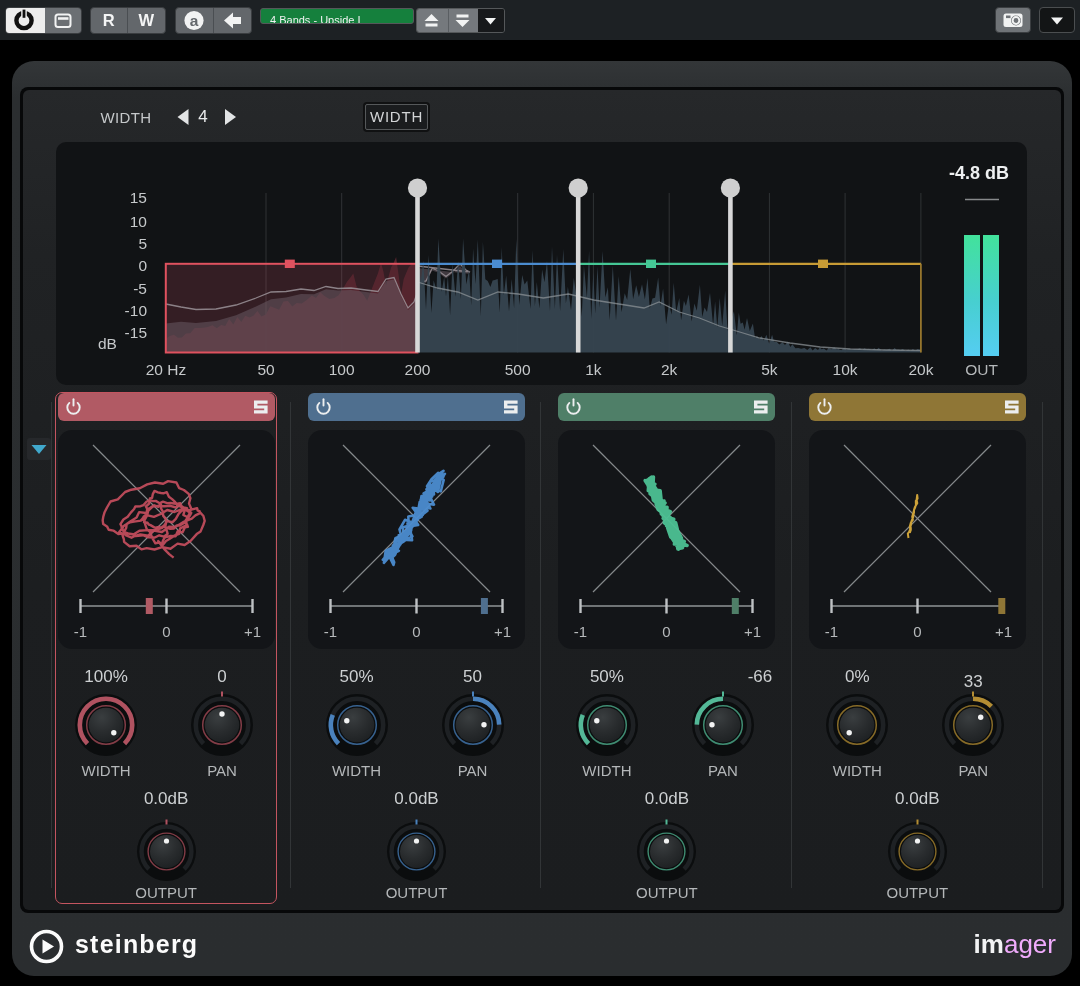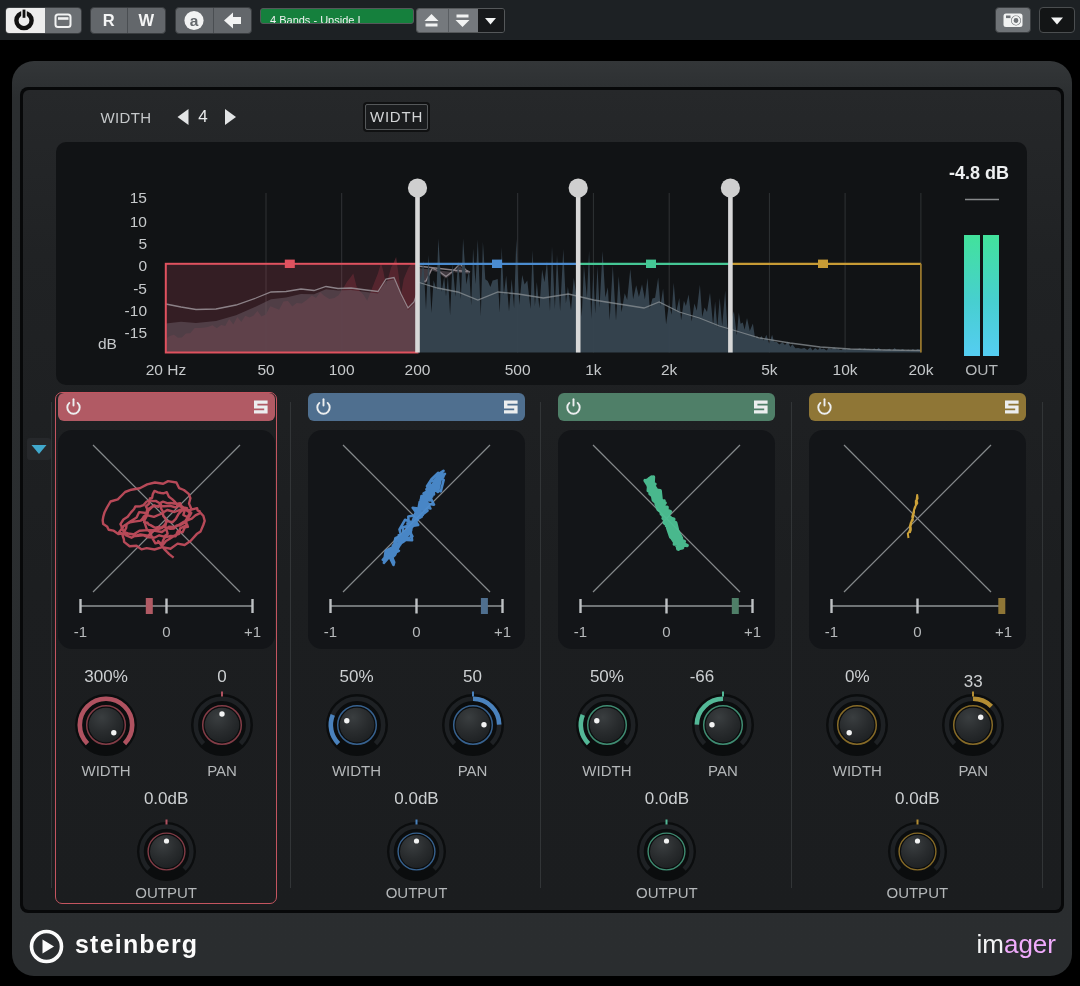--- a/index.html
+++ b/index.html
@@ -190,21 +190,21 @@
           <stop offset="100%" stop-color="#1d2022"></stop>
         </radialGradient>
       </defs>
       <circle cx="33.5" cy="33.5" r="29.5" fill="#0b0d0e"></circle>
       <path d="M15.86,51.14 A24.95238095238095,24.95238095238095 0 1 1 51.14,51.14" stroke="#1e2124" stroke-width="4.4" fill="none"></path>
       <circle cx="33.5" cy="33.5" r="18.4" fill="none" stroke="#8f414c" stroke-width="1.4" opacity="0.9"></circle>
       <circle cx="33.5" cy="33.5" r="16.5" fill="url(#kf166_851)"></circle>
       <circle cx="33.5" cy="23.0" r="2.6" fill="#f2f3f3"></circle>
       <line x1="33.5" y1="1.5" x2="33.5" y2="6.5" stroke="#b05260" stroke-width="2"></line>
     </svg>
-    <div class="val" style="left:106.1px;top:677px">300%</div>
+    <div class="val" style="left:106.1px;top:677px">100%</div>
     <div class="val" style="left:222.1px;top:677px">0</div>
     <div class="lab" style="left:106.1px;top:770px">WIDTH</div>
     <div class="lab" style="left:222.1px;top:770px">PAN</div>
     <div class="val" style="left:166.1px;top:799px">0.0dB</div>
     <div class="lab" style="left:166.1px;top:892px">OUTPUT</div>
     <div style="position:absolute;left:308.0px;top:393px;width:217px;height:28px;background:#4f6f8f;border-radius:6px"></div>
     <svg style="position:absolute;left:308.0px;top:393px" width="217" height="28" viewBox="0 0 217 28">
       <path d="M19.65,9.89 A6.2,6.2 0 1 1 11.35,9.89" stroke="#eceeef" stroke-width="1.9" fill="none" stroke-linecap="round"></path>
       <line x1="15.5" y1="6.2" x2="15.5" y2="12.5" stroke="#eceeef" stroke-width="1.9" stroke-linecap="round"></line>
       <g transform="translate(196,7.5)">
@@ -339,21 +339,21 @@
         </radialGradient>
       </defs>
       <circle cx="33.5" cy="33.5" r="29.5" fill="#0b0d0e"></circle>
       <path d="M15.86,51.14 A24.95238095238095,24.95238095238095 0 1 1 51.14,51.14" stroke="#1e2124" stroke-width="4.4" fill="none"></path>
       <circle cx="33.5" cy="33.5" r="18.4" fill="none" stroke="#45997c" stroke-width="1.4" opacity="0.9"></circle>
       <circle cx="33.5" cy="33.5" r="16.5" fill="url(#kf666_851)"></circle>
       <circle cx="33.5" cy="23.0" r="2.6" fill="#f2f3f3"></circle>
       <line x1="33.5" y1="1.5" x2="33.5" y2="6.5" stroke="#53b897" stroke-width="2"></line>
     </svg>
     <div class="val" style="left:606.9px;top:677px">50%</div>
-    <div class="val" style="left:702px;top:677px">-66</div>
+    <div class="val" style="left:760px;top:677px">-66</div>
     <div class="lab" style="left:606.9px;top:770px">WIDTH</div>
     <div class="lab" style="left:722.9px;top:770px">PAN</div>
     <div class="val" style="left:666.9px;top:799px">0.0dB</div>
     <div class="lab" style="left:666.9px;top:892px">OUTPUT</div>
     <div style="position:absolute;left:808.8px;top:393px;width:217px;height:28px;background:#8f7636;border-radius:6px"></div>
     <svg style="position:absolute;left:808.8px;top:393px" width="217" height="28" viewBox="0 0 217 28">
       <path d="M19.65,9.89 A6.2,6.2 0 1 1 11.35,9.89" stroke="#eceeef" stroke-width="1.9" fill="none" stroke-linecap="round"></path>
       <line x1="15.5" y1="6.2" x2="15.5" y2="12.5" stroke="#eceeef" stroke-width="1.9" stroke-linecap="round"></line>
       <g transform="translate(196,7.5)">
         <path d="M0,0 h13.6 v3.3 h-10.2 v1.7 h10.2 v8 h-13.6 v-3.3 h10.2 v-1.7 h-10.2 z" fill="#eceeef"></path>
@@ -423,13 +423,13 @@
     <div class="lab" style="left:857.3px;top:770px">WIDTH</div>
     <div class="lab" style="left:973.3px;top:770px">PAN</div>
     <div class="val" style="left:917.3px;top:799px">0.0dB</div>
     <div class="lab" style="left:917.3px;top:892px">OUTPUT</div>
     <div style="position:absolute;left:55.4px;top:392.3px;width:221.4px;height:512px;border:1.6px solid #c45560;border-radius:7px;pointer-events:none"></div>
     <svg style="position:absolute;left:29px;top:929px" width="35" height="35" viewBox="0 0 35 35">
       <circle cx="17.5" cy="17.5" r="15" fill="none" stroke="#fbfbfb" stroke-width="3.6"></circle>
       <path d="M13.5,10.5 L13.5,24.5 L25,17.5 z" fill="#fbfbfb"></path>
     </svg>
     <div style="position:absolute;left:75px;top:946px;transform:translateY(-54%);color:#fbfbfb;font-size:25px;font-weight:bold;letter-spacing:1.2px">steinberg</div>
-    <div style="position:absolute;right:24px;top:946px;transform:translateY(-54%);font-size:26px;color:#f2f3f4"><span style="font-weight:normal">im</span><span style="color:#f0abfc;font-weight:normal">ager</span></div>
+    <div style="position:absolute;right:24px;top:946px;transform:translateY(-54%);font-size:26px;color:#f2f3f4"><span style="font-weight:bold">im</span><span style="color:#f0abfc;font-weight:normal">ager</span></div>
   </div>
 </body></html>

